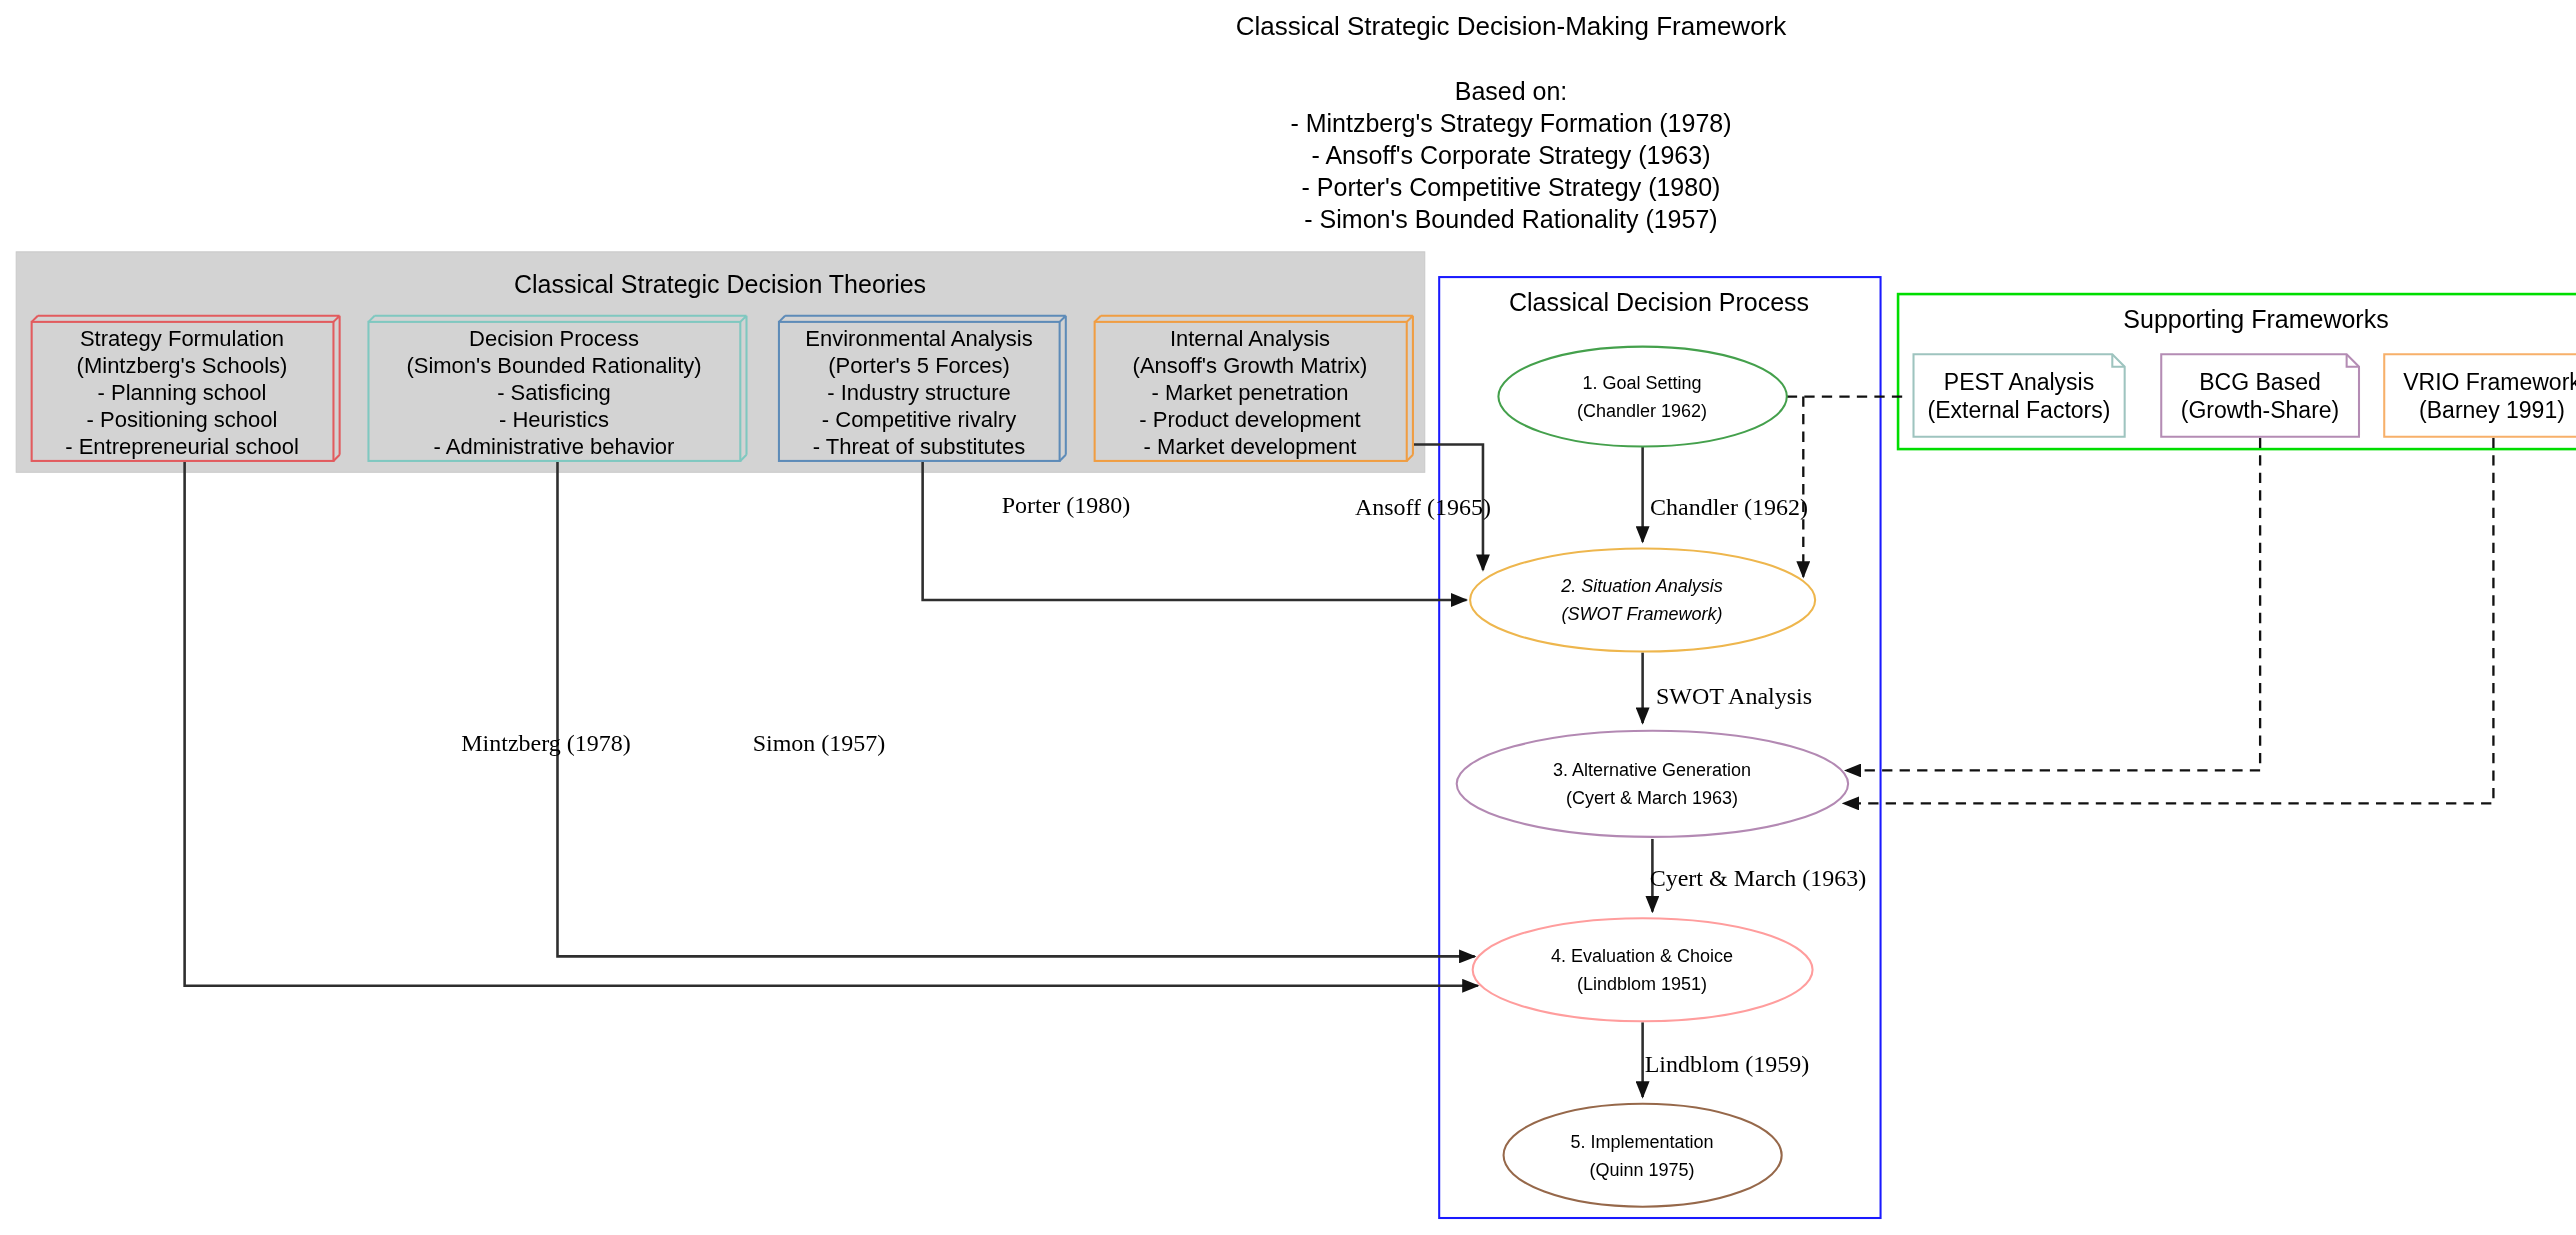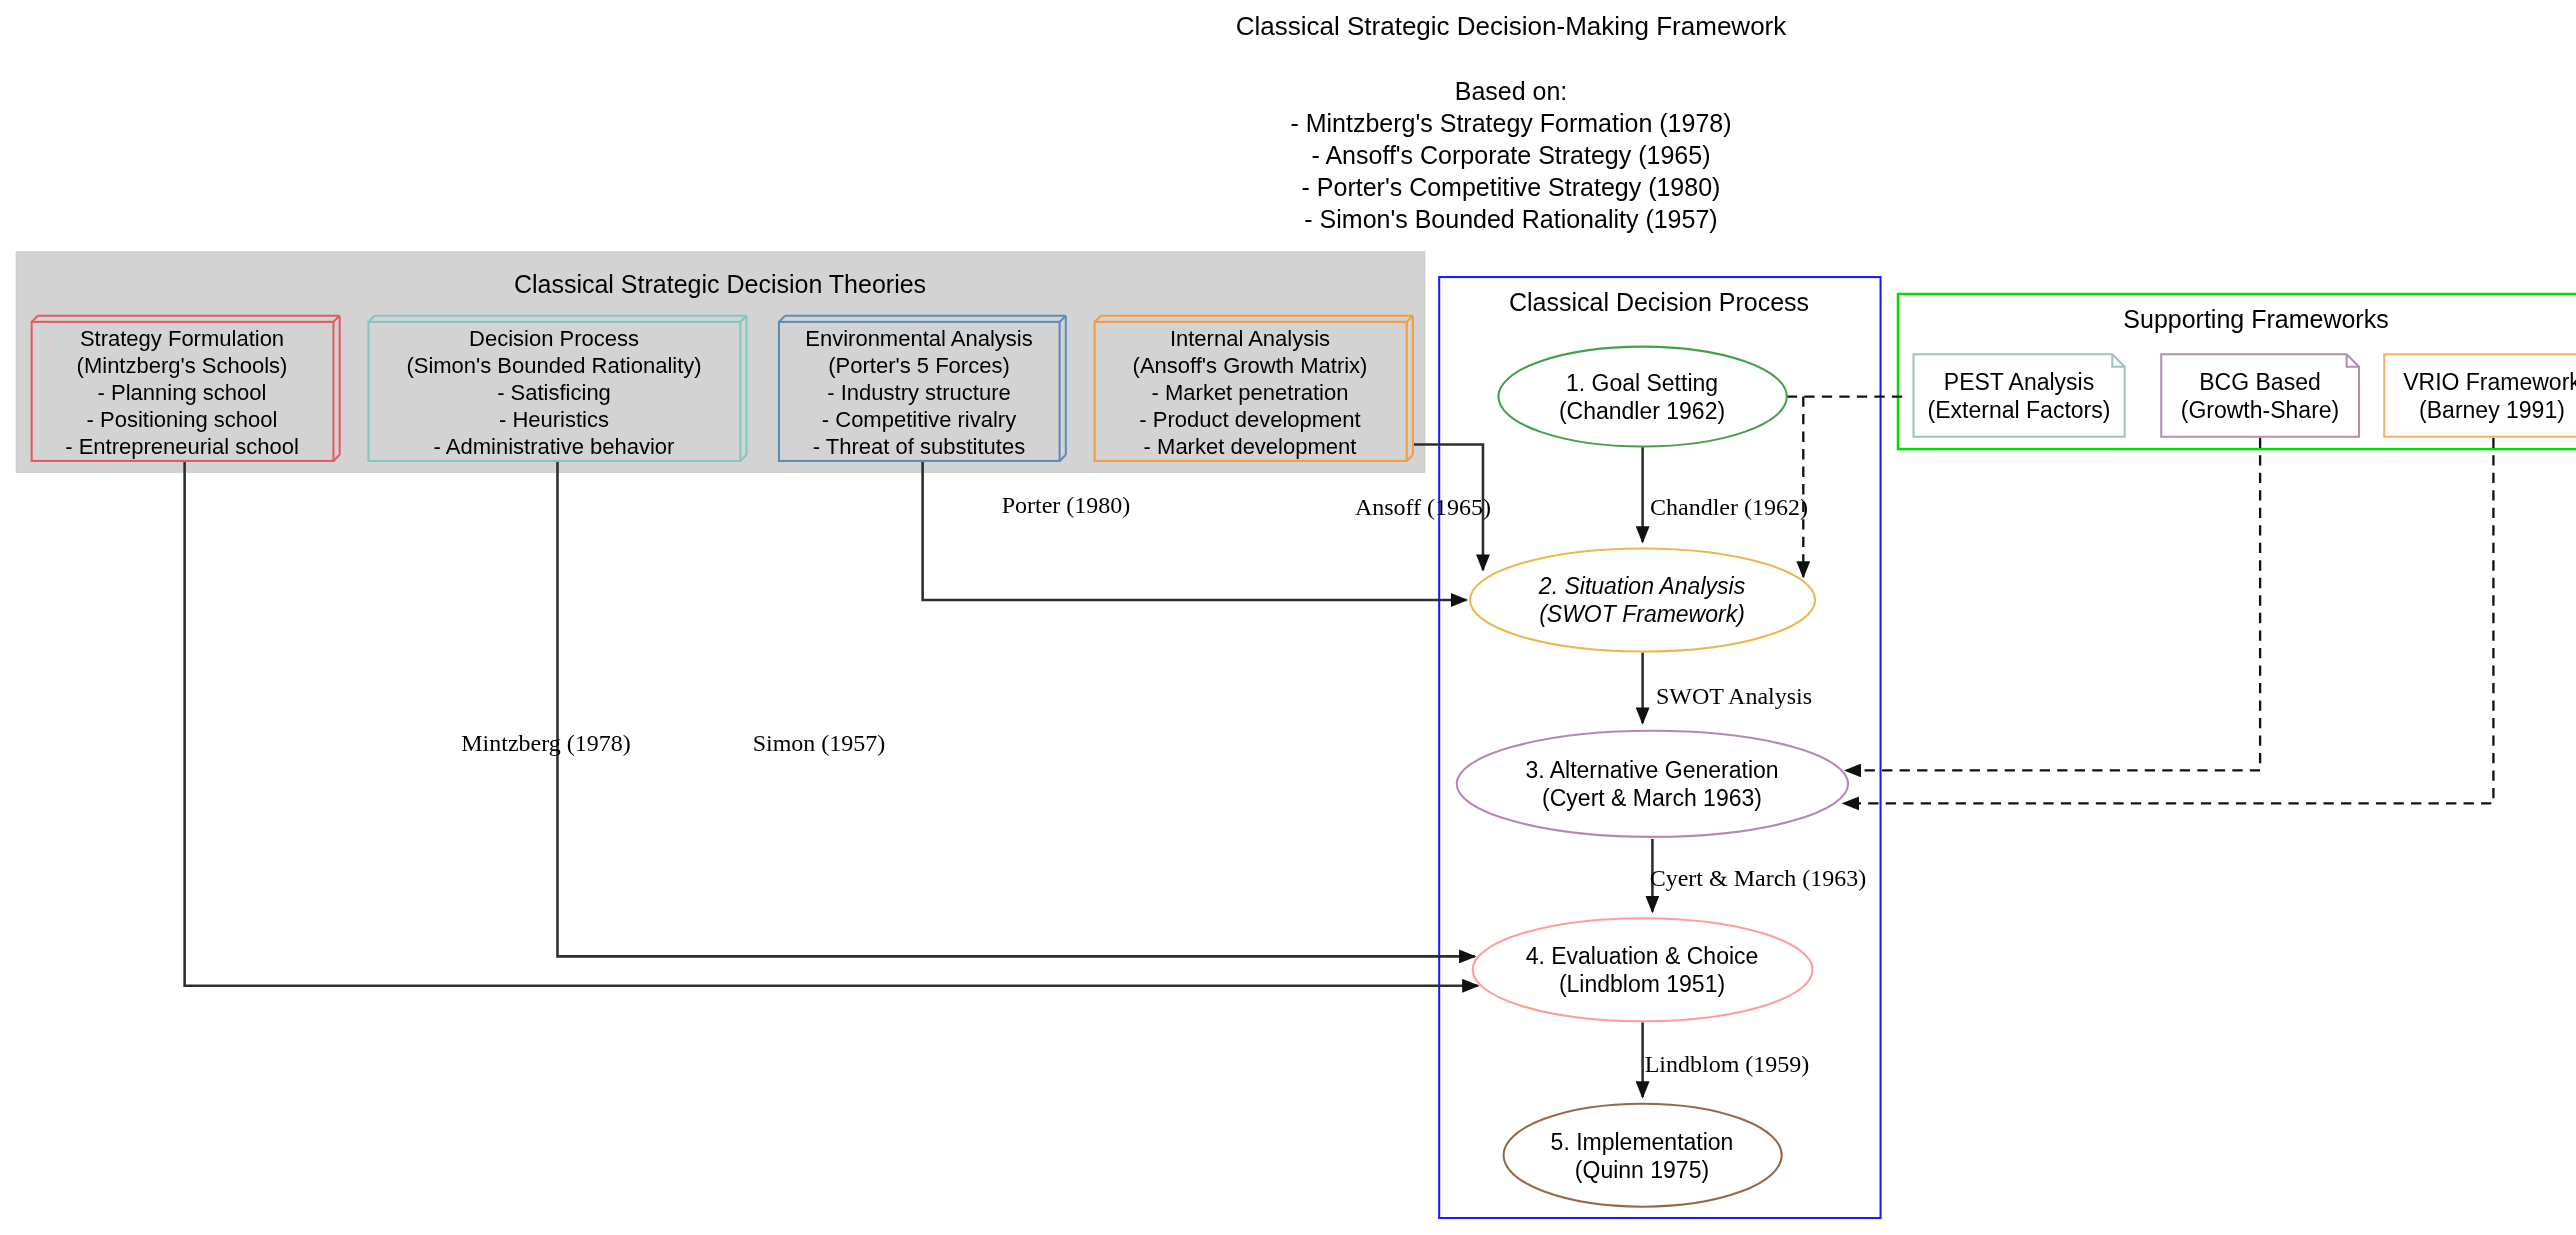--- a/index.html
+++ b/index.html
@@ -5,21 +5,21 @@
   html,body{margin:0;padding:0;background:#ffffff;}
   #canvas{position:relative;width:3037px;height:1235px;background:#ffffff;
           font-family:"Liberation Sans",sans-serif;color:#000;overflow:hidden;}
   #shape-layer{position:absolute;left:0;top:0;}
   .txt{position:absolute;transform:translate(-50%,-50%);text-align:center;white-space:nowrap;}
   .topline{transform:translateX(-50%);}
   .title{font-size:26px;}
   .basedon{font-size:25px;line-height:32px;}
   .cluster-label{font-size:25px;}
   .boxtext{font-size:22px;line-height:27px;}
-  .nodetext{font-size:23px;line-height:28px;}
+  .nodetext{font-size:18px;line-height:28px;}
   .notetext{font-size:23px;line-height:28px;}
   .edgelabel{font-family:"Liberation Serif",serif;font-size:24px;}
 </style>
 </head>
 <body>
 
 <div id="canvas">
 
   <svg id="shape-layer" width="3037" height="1235" viewBox="0 0 5894 2398">
     <defs>
@@ -89,21 +89,21 @@
       <path d="M5113,628 L5844,628 L5868,652 L5868,887 L5113,887 Z" fill="#ffffff"></path>
       <path d="M5844,628 L5844,652 L5868,652"></path>
     </g>
   </svg>
 
   <div class="txt topline title" style="left:1511px;top:11.3px;">Classical Strategic Decision-Making Framework</div>
 
   <div class="txt topline basedon" style="left:1511px;top:75px;">
     <div>Based on:</div>
     <div>- Mintzberg's Strategy Formation (1978)</div>
-    <div>- Ansoff's Corporate Strategy (1965)</div>
+    <div>- Ansoff's Corporate Strategy (1963)</div>
     <div>- Porter's Competitive Strategy (1980)</div>
     <div>- Simon's Bounded Rationality (1957)</div>
   </div>
 
   <div class="txt cluster-label" style="left:720px;top:284px;">Classical Strategic Decision Theories</div>
   <div class="txt cluster-label" style="left:1659px;top:302px;">Classical Decision Process</div>
   <div class="txt cluster-label" style="left:2256px;top:319px;">Supporting Frameworks</div>
 
   <div class="txt boxtext" style="left:182px;top:392px;">
     <div>Strategy Formulation</div>

